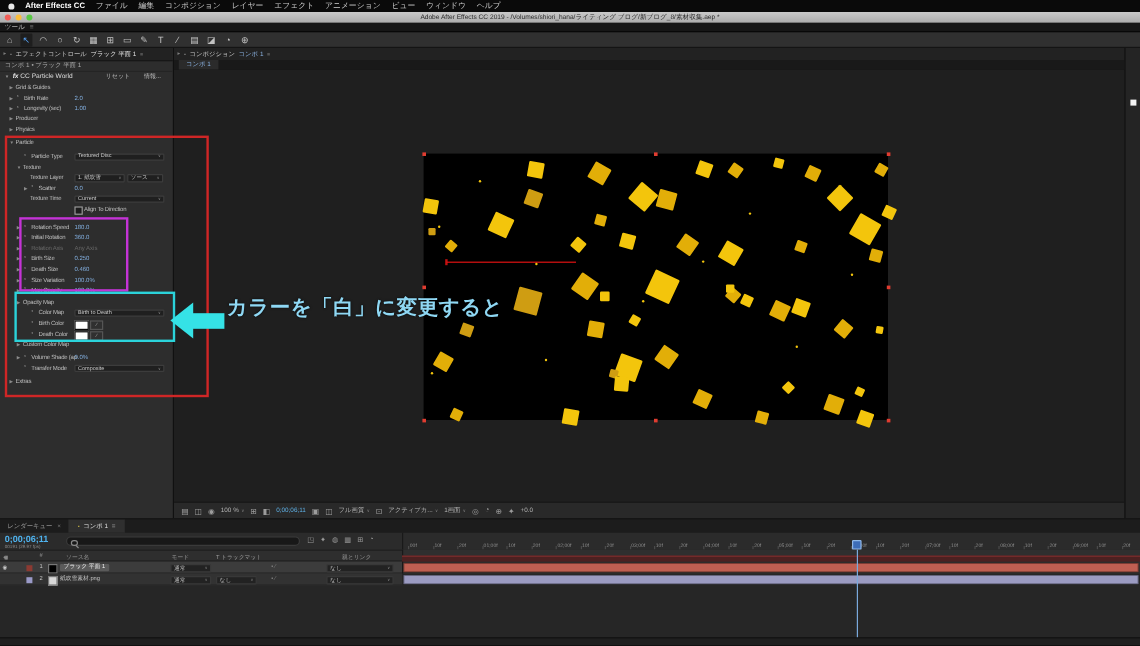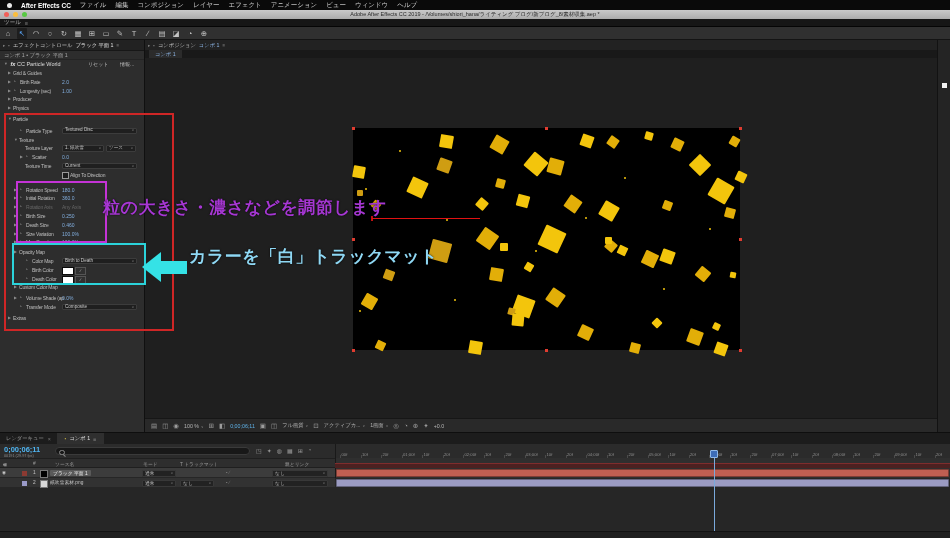--- a/index.html
+++ b/index.html
@@ -330,26 +330,25 @@
       </div>
   </div>
 
   <div class="right-strip">
     <span class="sqw"></span>
   </div>
 
   <div class="anno-box" id="boxRed" style="left: 4px; top: 113px; width: 170px; height: 218px; border: 2px solid rgb(207, 38, 38);"></div>
   <div class="anno-box" id="boxMagenta" style="left: 16px; top: 181px; width: 91px; height: 62px; border: 2px solid rgb(196, 51, 214);"></div>
   <div class="anno-box" id="boxCyan" style="left: 12px; top: 243px; width: 134px; height: 42px; border: 2px solid rgb(43, 211, 218);"></div>
-  <div class="note nw" id="note1" style="left: 103px; top: 196px; font-size: 17px; color: rgb(166, 55, 211);">粒の大きさ・濃さなどを調節します</div>
   <div class="abs" style="left:142px;top:251px;width:46px;height:32px;z-index:41;">
     <span class="arrow-head" id="arrowHead" style="left: 0px; top: 1px; border-right: 19px solid rgb(53, 226, 230);"></span>
     <span class="arrow-tail" id="arrowTail" style="left: 18px; top: 10px; width: 27px; height: 13px; background: rgb(53, 226, 230);"></span>
   </div>
-  <div class="note nw" id="note2a" style="left: 189px; top: 245px; font-size: 17px; color: rgb(143, 216, 244);">カラーを「白」トラックマット</div>
+  <div class="note nw" id="note2a" style="left: 189px; top: 245px; font-size: 17px; color: rgb(143, 216, 244);">カラーを「白」に変更すると</div>
 
   <div class="timeline">
     <div class="tl-tabbar">
       <span class="tl-tab1">
         <span>レンダーキュー</span>
         <span style="color:#777;">×</span>
       </span>
       <span class="tl-tab2">
         <span style="color:#b7a642;font-size:4.5px;">▪</span>
         <span>コンポ 1</span>

